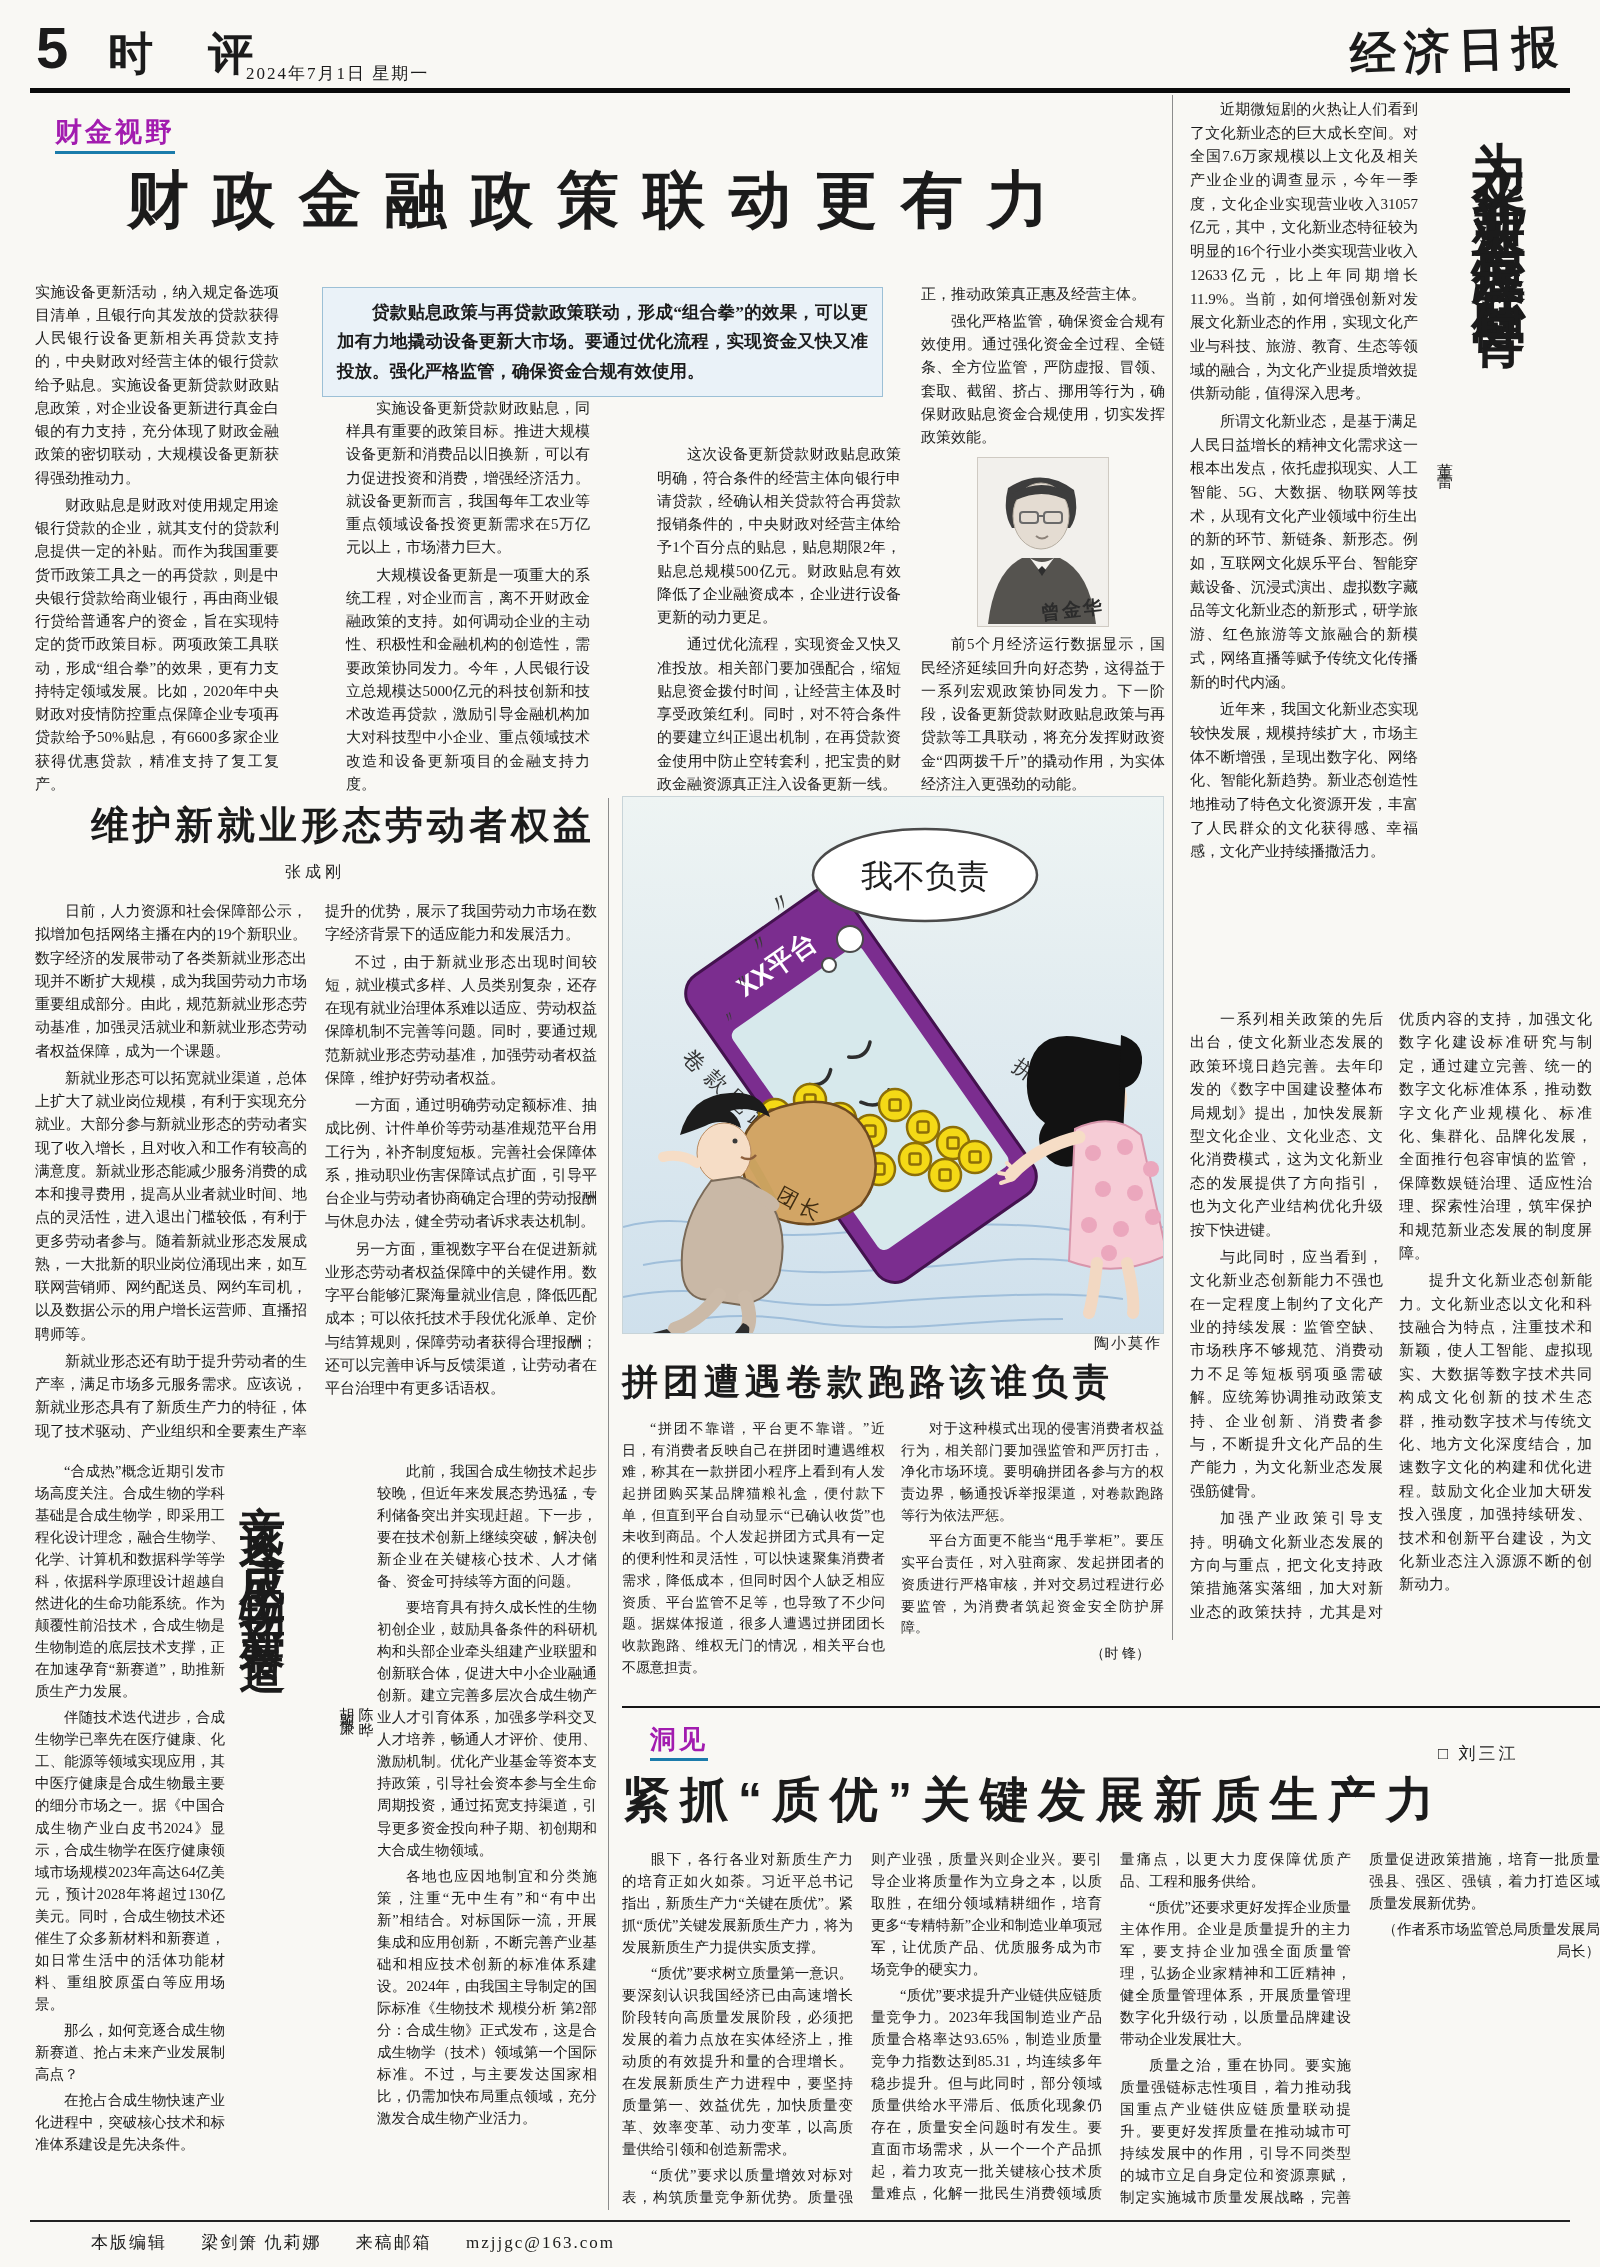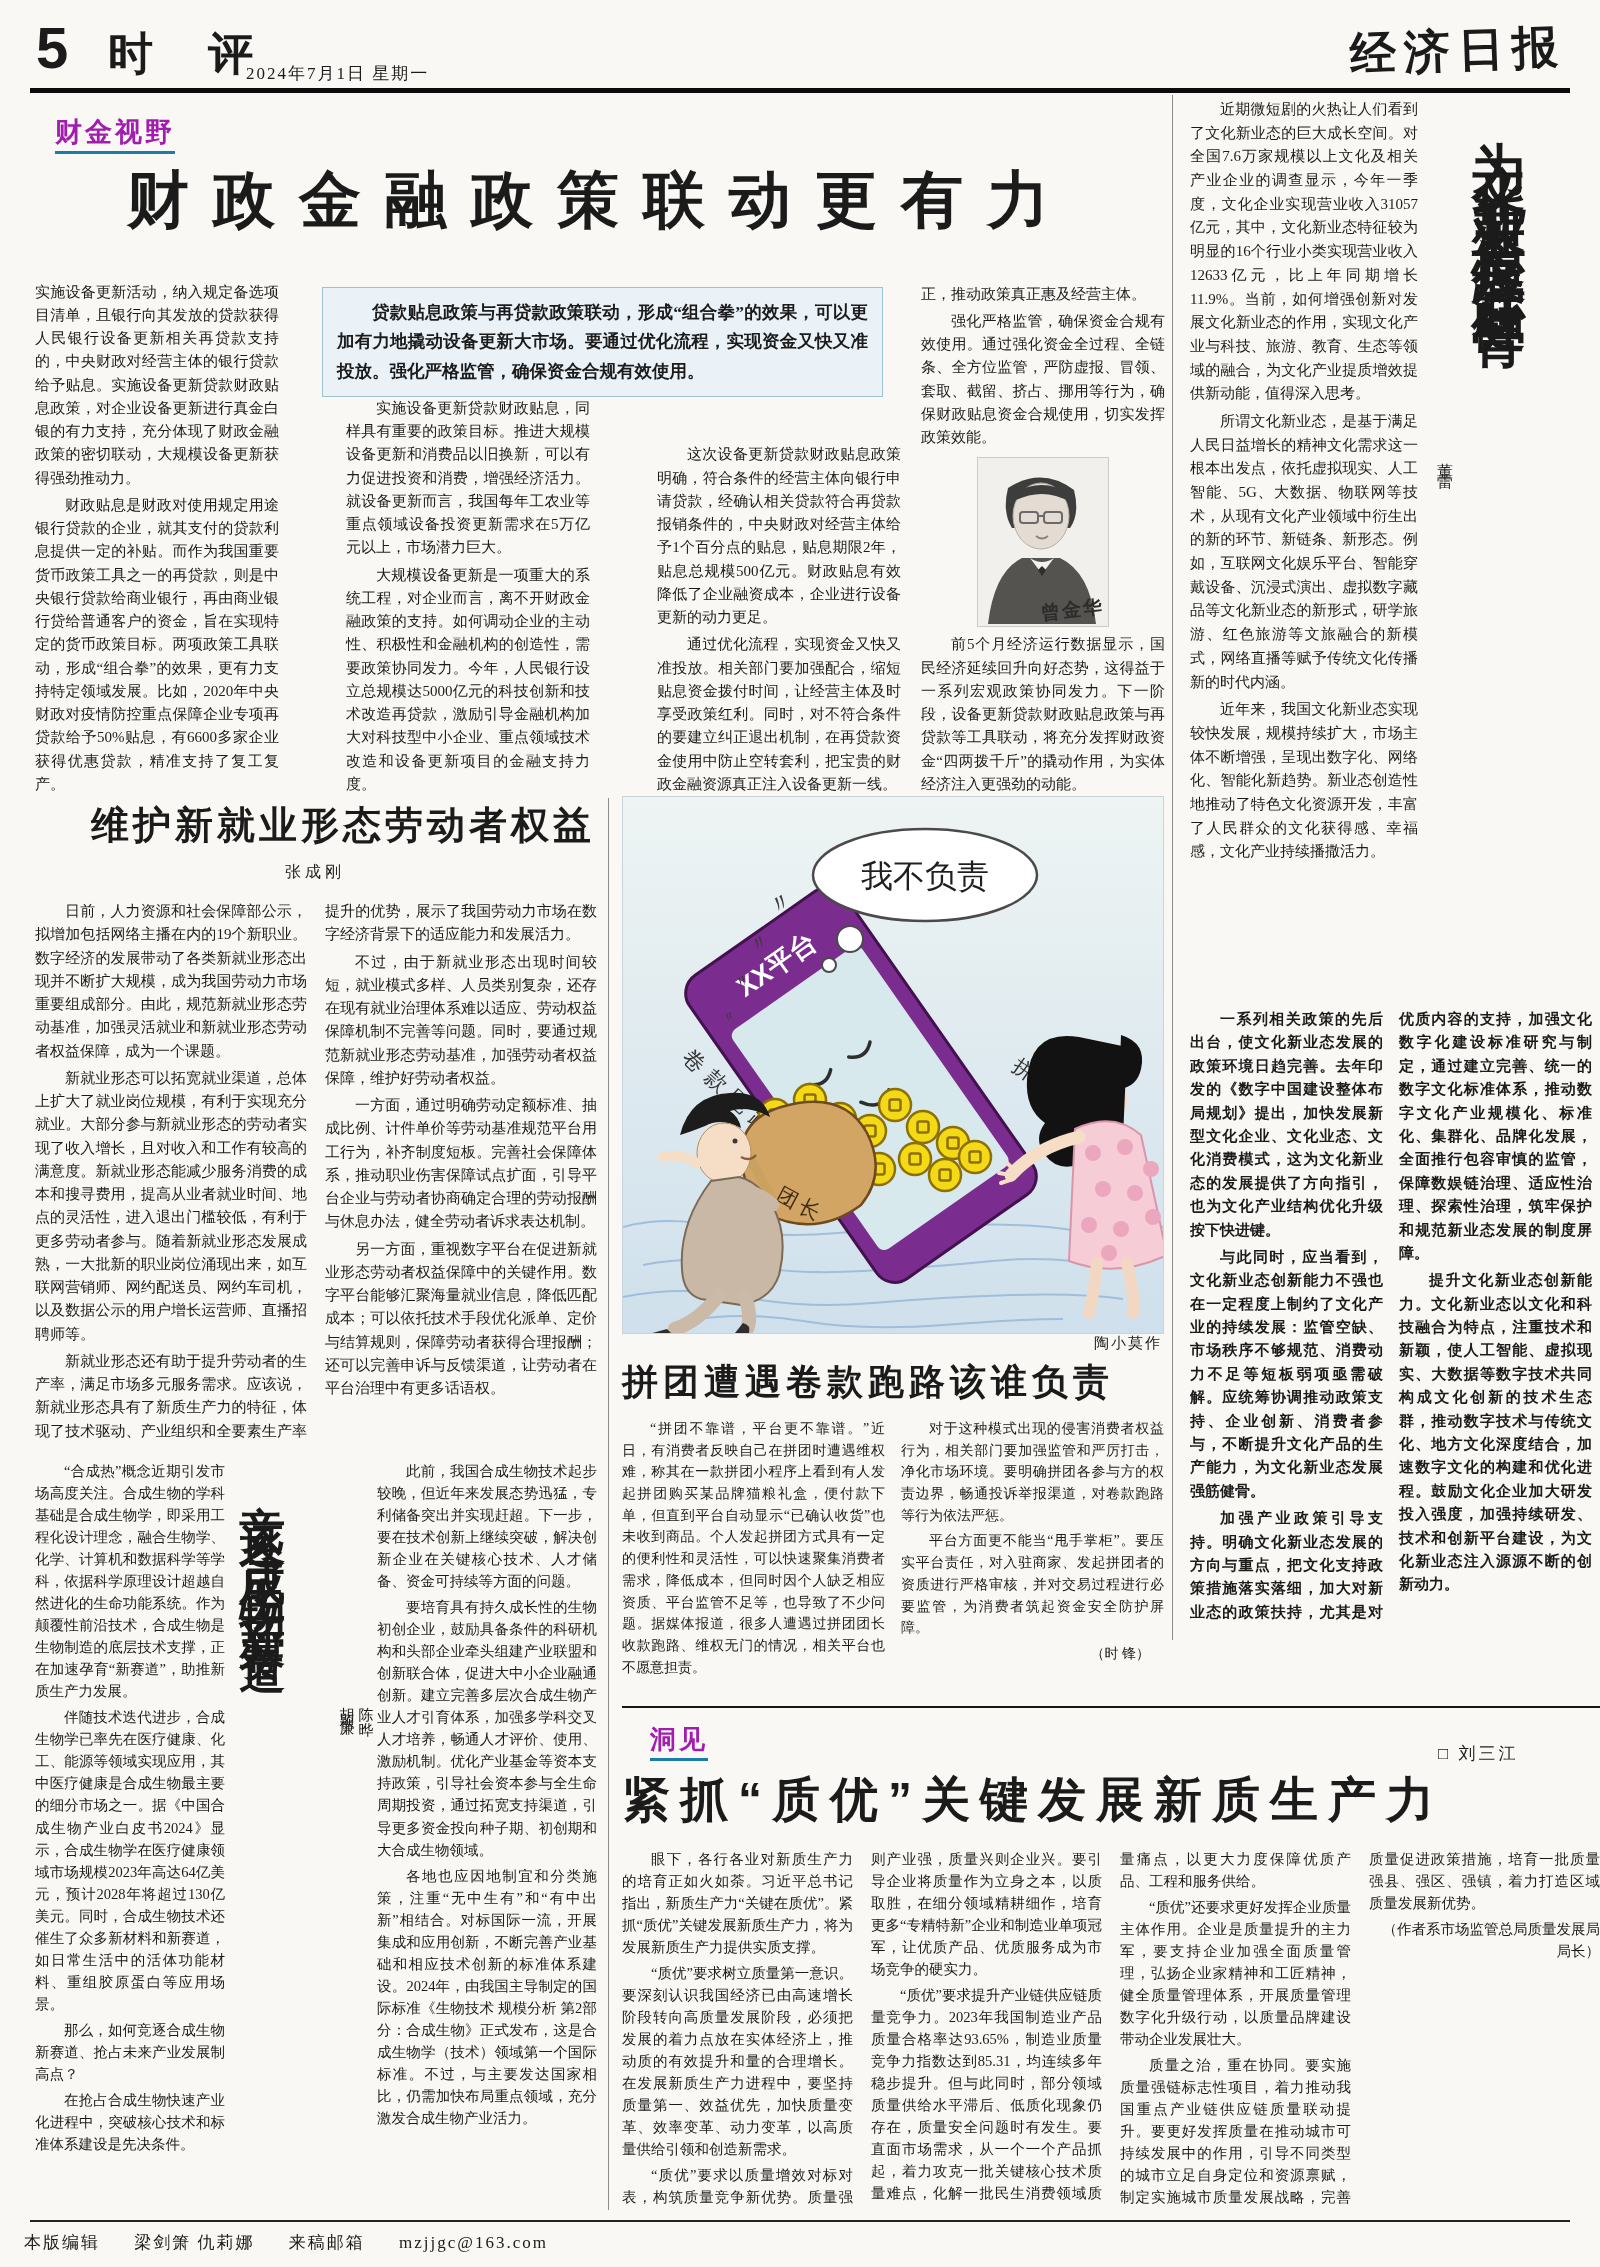--- a/index.html
+++ b/index.html
@@ -28,21 +28,21 @@
     font-size:17.5px;line-height:1.68;font-weight:bold;}
   .summary-box p{margin:0;font-family:Liberation Serif, serif;}
   .portrait{width:130px;height:168px;margin:8px auto 6px auto;border:1px solid #cfcac2;background:#f1efeb;position:relative;}
   
   .vdiv{width:1px;background:#8c8c8c;}
   .culture{left:1190px;top:98px;width:402px;}
   .cul-upper{display:flex;height:896px;overflow:hidden;}
   .cul-text{width:228px;font-size:15px;line-height:1.58;overflow:hidden;}
   .cul-author{writing-mode:vertical-rl;font-size:16px;letter-spacing:10px;margin:352px 10px 0 16px;}
   .cul-title{writing-mode:vertical-rl;font-weight:900;font-size:54px;letter-spacing:16px;line-height:1.2;margin-left:2px;}
-  .cul-lower{margin-top:14px;height:630px;column-count:2;column-gap:16px;column-fill:auto;font-size:15px;line-height:1.56;overflow:hidden;font-weight:bold;}
+  .cul-lower{margin-top:14px;height:630px;column-count:2;column-gap:16px;column-fill:auto;font-size:15px;line-height:1.56;overflow:hidden;}
   
   .labor-headline{left:35px;top:800px;width:560px;text-align:right;font-size:38px;font-weight:900;letter-spacing:4px;white-space:nowrap;}
   .labor-byline{left:35px;top:862px;width:560px;text-align:center;font-size:16px;letter-spacing:4px;}
   .labor-body{left:35px;top:900px;width:562px;height:548px;column-count:2;column-gap:18px;column-fill:auto;font-size:15px;line-height:1.55;overflow:hidden;}
   
   .cartoon{left:622px;top:796px;width:540px;height:536px;border:1px solid #c8d4d8;background:#e7f0f1;}
   .cartoon-credit{left:622px;top:1334px;width:540px;text-align:right;font-size:15px;letter-spacing:2px;}
   
   .pt-headline{left:622px;top:1358px;width:542px;font-size:36px;font-weight:900;letter-spacing:5px;white-space:nowrap;}
   .pt-body{left:622px;top:1418px;width:542px;height:282px;column-count:2;column-gap:16px;column-fill:auto;font-size:14px;line-height:1.55;overflow:hidden;}
@@ -57,21 +57,21 @@
   
   .bio{left:35px;top:1460px;width:562px;height:748px;display:flex;overflow:hidden;}
   .bio-left{width:190px;font-size:14.5px;line-height:1.52;overflow:hidden;}
   .bio-mid{width:152px;position:relative;}
   .bio-title{position:absolute;left:10px;top:8px;writing-mode:vertical-rl;font-size:46px;font-weight:900;letter-spacing:18px;line-height:1.2;}
   .bio-authors{position:absolute;right:2px;top:235px;writing-mode:vertical-rl;font-size:15px;letter-spacing:6px;}
   .bio-authors span{display:block;margin-bottom:40px;}
   .bio-right{flex:1;font-size:14.5px;line-height:1.52;overflow:hidden;}
   
   .footrule{left:30px;top:2220px;width:1540px;height:2px;background:#222;}
-  .footer{left:24px;top:2231px;width:580px;text-align:left;font-size:17px;letter-spacing:2px;}
+  .footer{left:35px;top:2231px;width:580px;text-align:right;font-size:17px;letter-spacing:2px;}
   .footer b{font-weight:normal;margin:0 10px 0 18px;}
 </style>
 </head>
 <body>
 
 <div class="abs pageno sans">5</div>
 <div class="abs secname">时 评</div>
 <div class="abs pagedate">2024年7月1日  星期一</div>
 <div class="abs masthead">经济日报</div>
 <div class="abs toprule"></div>

